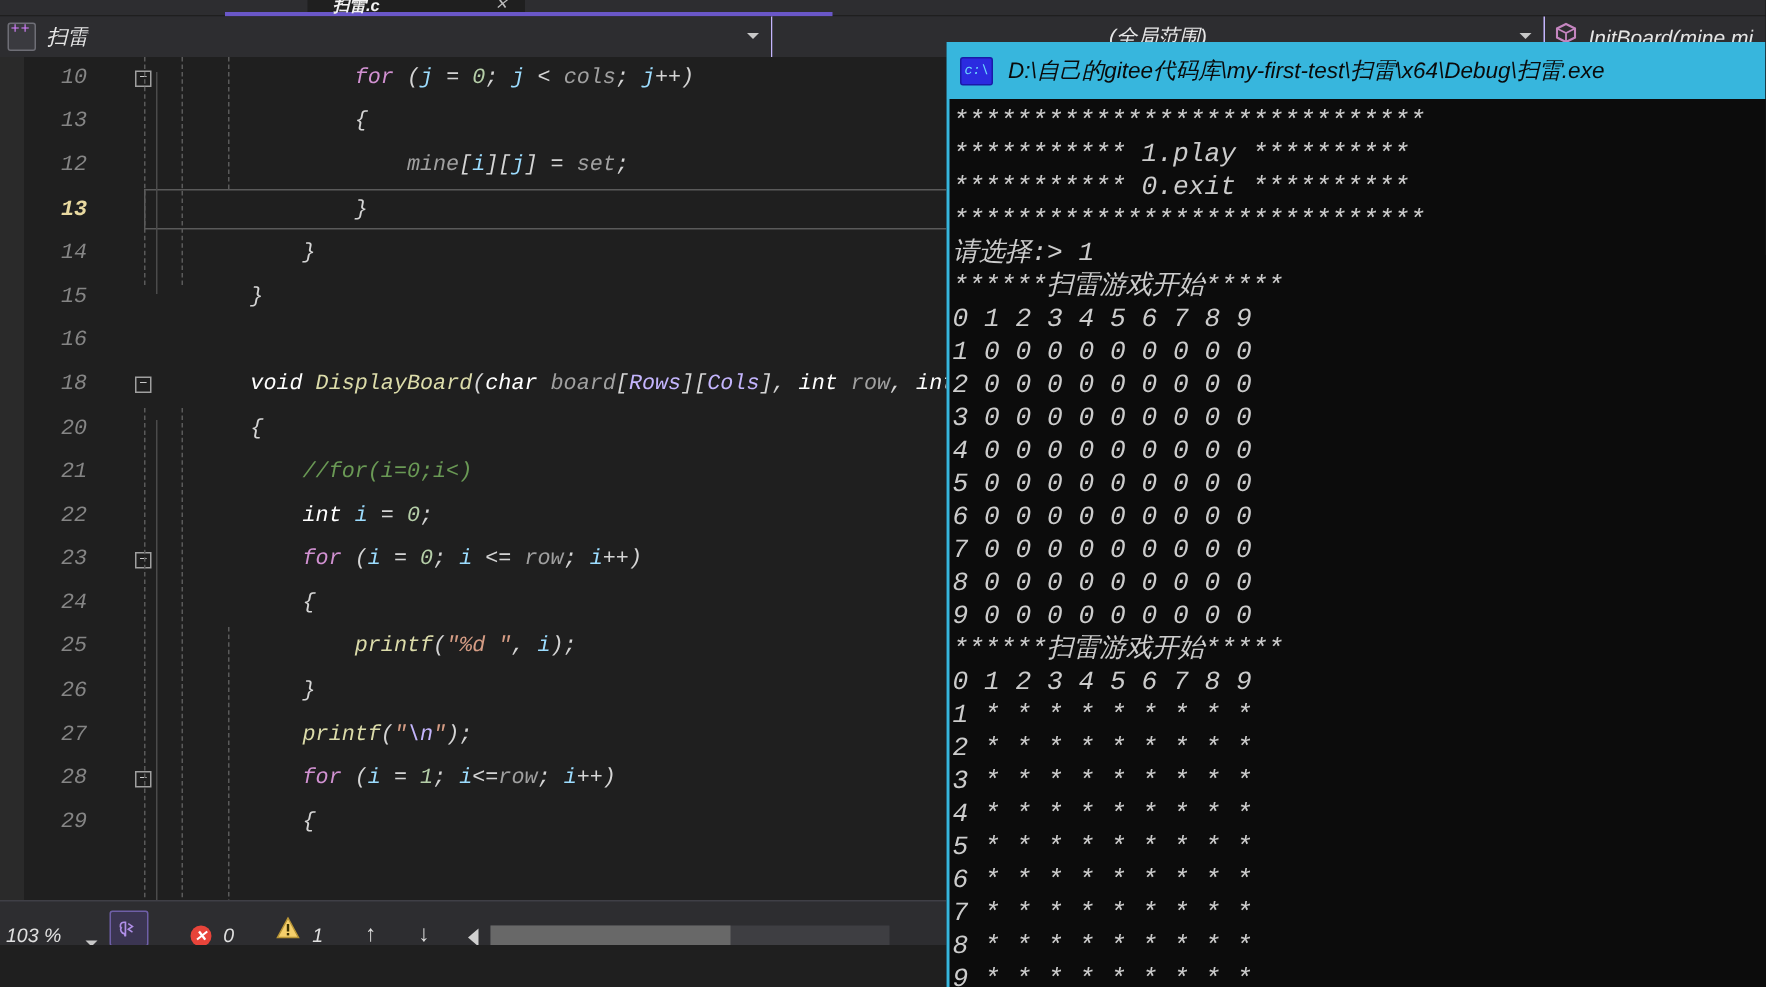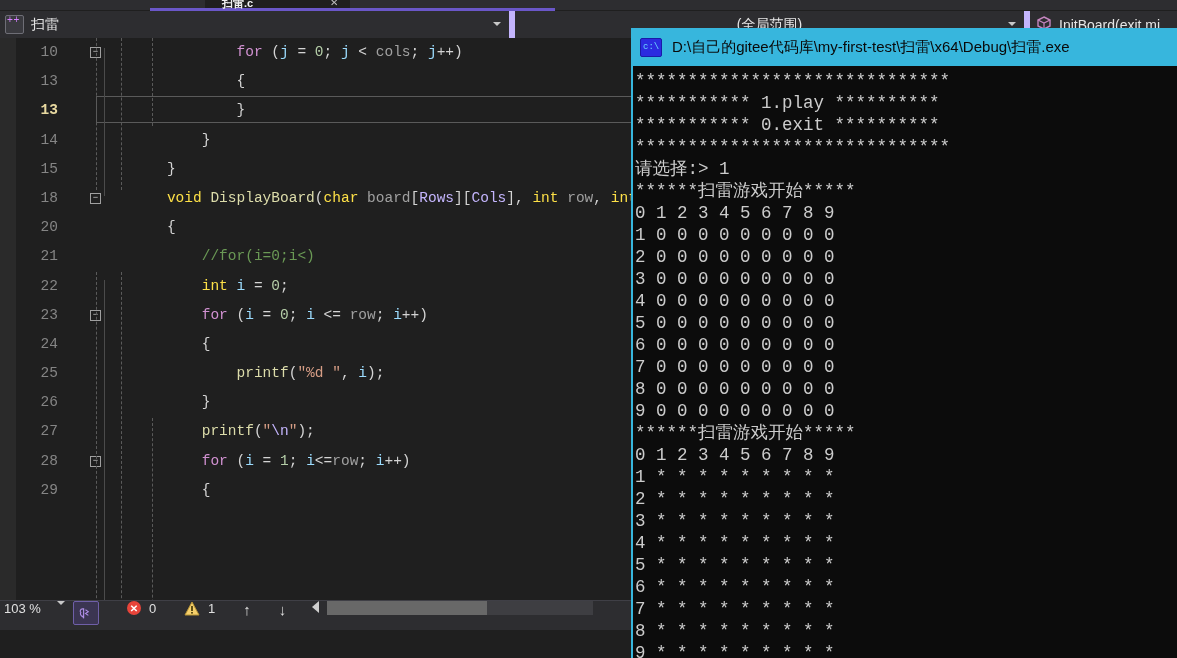--- a/index.html
+++ b/index.html
@@ -2,33 +2,33 @@
 <html><head>
 <meta charset="utf-8">
 <style>
   html,body{margin:0;padding:0;}
   body{
     width:1177px;height:658px;overflow:hidden;
     background:#1e1e1e;
     font-family:"Liberation Sans", sans-serif;
     -webkit-font-smoothing:antialiased;
   }
-  #root{position:relative;width:1177px;height:658px;background:#1f1f1f;}
+  #root{position:relative;width:1177px;height:658px;background:#1f1f1f;font-style:italic;}
 
   
   .tabstrip{position:absolute;left:0;top:0;width:1177px;height:10px;background:#2d2d30;}
   .tab-active{position:absolute;left:205px;top:0;width:145px;height:10px;background:#1f1f1f;}
   .tab-underline{position:absolute;left:150px;top:8px;width:405px;height:3px;background:#6a57c8;}
   .tab-label{position:absolute;left:222px;top:-4px;font-size:11px;color:#f1f1f1;font-weight:bold;white-space:nowrap;}
   .tab-close{position:absolute;left:330px;top:-3px;font-size:10px;color:#bdbdbd;}
 
   
   .navbar{position:absolute;left:0;top:11px;width:1177px;height:27px;background:#2d2d30;}
   .nav-combo{position:absolute;top:11px;height:27px;background:#2d2d30;
-             border-right:6px solid #c4b5fd;box-sizing:border-box;display:flex;align-items:center;}
+             border-right:1px solid #c4b5fd;box-sizing:border-box;display:flex;align-items:center;}
   .nav-combo.c1{left:0;width:515px;}
   .nav-combo.c2{left:515px;width:515px;}
   .nav-combo.c3{left:1030px;width:147px;border-right:none;}
   .ico-box{width:17px;height:17px;margin-left:5px;flex:0 0 auto;position:relative;
            border:1px solid #6e6e76;background:#3a3a3f;border-radius:2px;}
   .ico-box::before{content:"+ +";position:absolute;left:1px;top:-2px;font-size:10px;color:#d580ff;letter-spacing:-1px;}
   .nav-text{font-size:14px;color:#e6e6e6;margin-left:7px;white-space:nowrap;overflow:hidden;}
   .nav-text.center{margin-left:0;width:100%;text-align:center;}
   .caret{position:absolute;right:8px;top:11px;width:0;height:0;
          border-left:4px solid transparent;border-right:4px solid transparent;border-top:4px solid #c8c8c8;}
@@ -44,33 +44,33 @@
   .gut{position:absolute;left:16px;width:42px;text-align:right;color:#858585;font-size:14.5px;}
   .fold{position:absolute;left:90px;top:9px;width:11px;height:11px;
         border:1px solid #a0a0a0;box-sizing:border-box;color:#d0d0d0;font-size:9px;
         line-height:9px;text-align:center;background:#1f1f1f;}
   .txt{position:absolute;left:106px;white-space:pre;color:#d4d4d4;}
   .curline{position:absolute;left:96px;width:536px;height:27px;border:1px solid #5a5a5a;box-sizing:border-box;}
   .structbar{position:absolute;background:#4b4b4b;width:1px;}
   .guide{position:absolute;width:0;border-left:1px dashed #5a5a5a;}
 
   .k{color:#d191d1;}   
-  .b{color:#fde047;}   
+  .b{color:#ffffff;}   
   .f{color:#dcdcaa;}   
   .s{color:#d69d85;}   
   .n{color:#b5cea8;}   
   .c{color:#6a9955;}   
   .m{color:#c4b5fd;}   
   .v{color:#9cdcfe;}   
   .p{color:#d4d4d4;}   
   .g{color:#a0a0a0;}   
 
   
   .statusbar{position:absolute;left:0;top:600px;width:676px;height:30px;background:#2d2d30;
-             border-top:1px solid #3f3f46;display:flex;align-items:flex-start;}
+             border-top:1px solid #3f3f46;display:flex;align-items:flex-end;}
   .zoom-val{font-size:13px;color:#e0e0e0;margin-left:4px;}
   .zoom-caret{margin-left:16px;width:0;height:0;border-left:4px solid transparent;
               border-right:4px solid transparent;border-top:4px solid #c8c8c8;}
   .brain{width:24px;height:22px;margin-left:8px;border:1px solid #6f5fa8;background:#3b3552;
          border-radius:2px;display:flex;align-items:center;justify-content:center;}
   .err-dot{width:14px;height:14px;border-radius:50%;background:#e8443a;margin-left:28px;
            display:flex;align-items:center;justify-content:center;color:#fff;font-size:10px;font-weight:bold;}
   .cnt{font-size:13px;color:#e0e0e0;margin-left:8px;}
   .warn-tri{margin-left:28px;}
   .arrow{font-size:15px;color:#dcdcdc;margin-left:28px;}
@@ -122,31 +122,33 @@
     <div class="caret"></div>
   </div>
 
   <div class="nav-combo c3">
     <span class="cube-icon">
       <svg width="16" height="16" viewBox="0 0 16 16">
         <path d="M8 2 L14 5 L14 11 L8 14 L2 11 L2 5 Z" fill="none" stroke="#c586c0" stroke-width="1.4"></path>
         <path d="M2 5 L8 8 L14 5 M8 8 L8 14" fill="none" stroke="#c586c0" stroke-width="1.2"></path>
       </svg>
     </span>
-    <div class="nav-text">InitBoard(exit mi</div>
+    <div class="nav-text">InitBoard(mine mi</div>
   </div>
 
   <div class="editor">
     <div class="ed-leftstrip"></div>
     <div class="code" id="code-lines">
         <div class="ln-row"><span class="gut">10</span><span class="fold">−</span><span class="txt" style="left: 236.5px;"><span class="k">for</span><span class="p"> (</span><span class="v">j</span><span class="p"> = </span><span class="n">0</span><span class="p">; </span><span class="v">j</span><span class="p"> &lt; </span><span class="g">cols</span><span class="p">; </span><span class="v">j</span><span class="p">++)</span></span></div>
         <div class="ln-row"><span class="gut">13</span><span class="txt" style="left: 236.5px;"><span class="p">{</span></span></div>
+        <div class="ln-row"><span class="gut">12</span><span class="txt" style="left: 271.3px;"><span class="g">mine</span><span class="p">[</span><span class="v">i</span><span class="p">][</span><span class="v">j</span><span class="p">] = </span><span class="g">set</span><span class="p">;</span></span></div>
         <div class="ln-row cur"><span class="gut">13</span><span class="curline"></span><span class="txt" style="left: 236.5px;"><span class="p">}</span></span></div>
         <div class="ln-row"><span class="gut">14</span><span class="txt" style="left: 201.7px;"><span class="p">}</span></span></div>
         <div class="ln-row"><span class="gut">15</span><span class="txt" style="left: 166.9px;"><span class="p">}</span></span></div>
+        <div class="ln-row"><span class="gut">16</span><span class="txt" style="left: 106px;"></span></div>
         <div class="ln-row"><span class="gut">18</span><span class="fold">−</span><span class="txt" style="left: 166.9px;"><span class="b">void</span><span class="p"> </span><span class="f">DisplayBoard</span><span class="p">(</span><span class="b">char</span><span class="p"> </span><span class="g">board</span><span class="p">[</span><span class="m">Rows</span><span class="p">][</span><span class="m">Cols</span><span class="p">], </span><span class="b">int</span><span class="p"> </span><span class="g">row</span><span class="p">, </span><span class="b">int</span></span></div>
         <div class="ln-row"><span class="gut">20</span><span class="txt" style="left: 166.9px;"><span class="p">{</span></span></div>
         <div class="ln-row"><span class="gut">21</span><span class="txt" style="left: 201.7px; text-align: right;"><span class="c">//for(i=0;i&lt;)</span></span></div>
         <div class="ln-row"><span class="gut">22</span><span class="txt" style="left: 201.7px;"><span class="b">int</span><span class="p"> </span><span class="v">i</span><span class="p"> = </span><span class="n">0</span><span class="p">;</span></span></div>
         <div class="ln-row"><span class="gut">23</span><span class="fold">−</span><span class="txt" style="left: 201.7px;"><span class="k">for</span><span class="p"> (</span><span class="v">i</span><span class="p"> = </span><span class="n">0</span><span class="p">; </span><span class="v">i</span><span class="p"> &lt;= </span><span class="g">row</span><span class="p">; </span><span class="v">i</span><span class="p">++)</span></span></div>
         <div class="ln-row"><span class="gut">24</span><span class="txt" style="left: 201.7px;"><span class="p">{</span></span></div>
         <div class="ln-row"><span class="gut">25</span><span class="txt" style="left: 236.5px;"><span class="f">printf</span><span class="p">(</span><span class="s">"%d "</span><span class="p">, </span><span class="v">i</span><span class="p">);</span></span></div>
         <div class="ln-row"><span class="gut">26</span><span class="txt" style="left: 201.7px;"><span class="p">}</span></span></div>
         <div class="ln-row"><span class="gut">27</span><span class="txt" style="left: 201.7px;"><span class="f">printf</span><span class="p">(</span><span class="s">"</span><span class="m">\n</span><span class="s">"</span><span class="p">);</span></span></div>
         <div class="ln-row"><span class="gut">28</span><span class="fold">−</span><span class="txt" style="left: 201.7px;"><span class="k">for</span><span class="p"> (</span><span class="v">i</span><span class="p"> = </span><span class="n">1</span><span class="p">; </span><span class="v">i</span><span class="p">&lt;=</span><span class="g">row</span><span class="p">; </span><span class="v">i</span><span class="p">++)</span></span></div>

